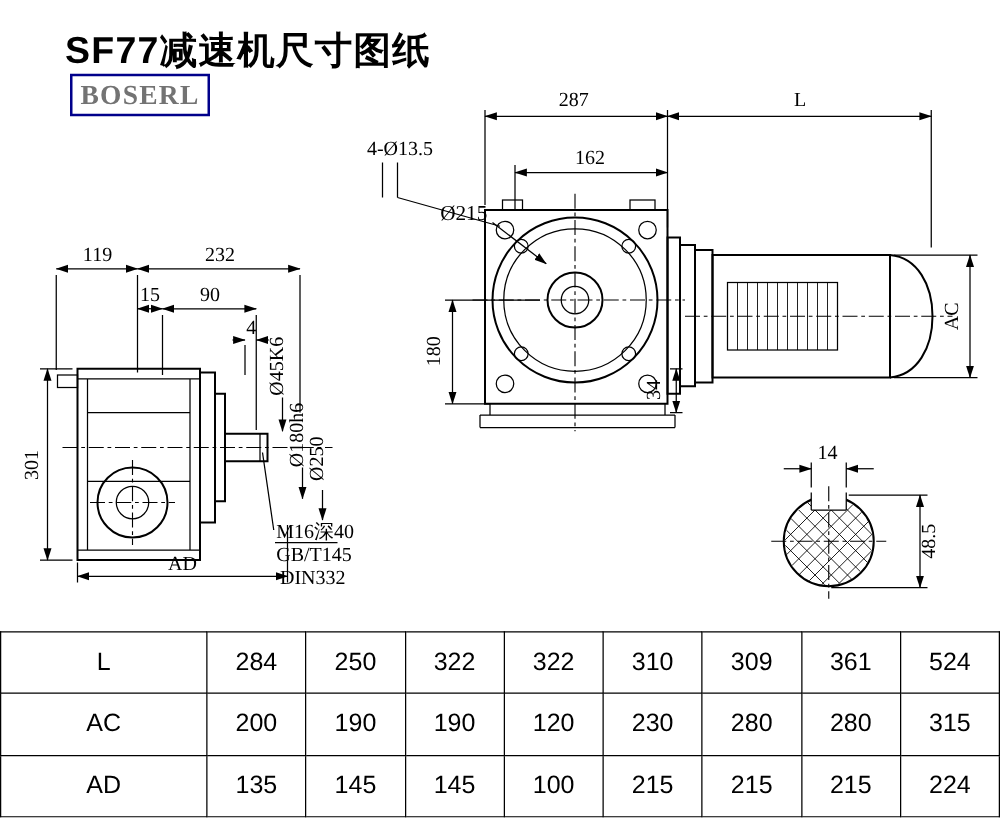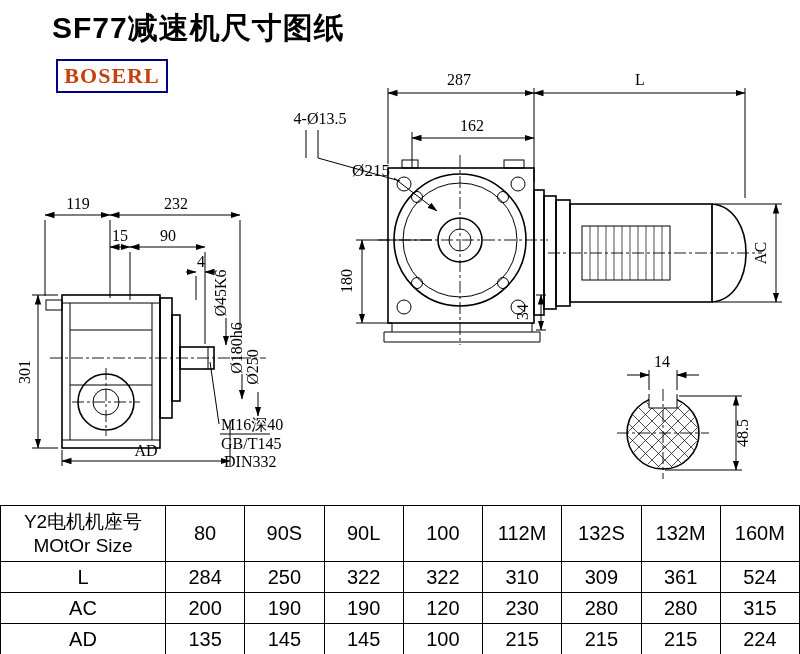--- a/index.html
+++ b/index.html
@@ -1,24 +1,24 @@
 <!DOCTYPE html>
 <html><head>
 <meta charset="utf-8">
 <style>
   *{margin:0;padding:0;box-sizing:border-box}
   html,body{background:#fff}
   body{width:800px;height:654px;position:relative;overflow:hidden;
        font-family:"Liberation Sans",sans-serif;color:#000}
   .stage{position:absolute;inset:0;background:#fff}
-  .title{position:absolute;left:52px;top:8px;font-size:30px;font-weight:bold;
+  .title{position:absolute;left:52px;top:20px;font-size:30px;font-weight:bold;
          letter-spacing:1px;font-family:"Liberation Sans",sans-serif}
   .logo{position:absolute;left:56px;top:59px;width:112px;height:34px;
         border:2px solid #00008b;display:flex;align-items:center;justify-content:center;
-        font-family:"Liberation Serif",serif;font-weight:bold;font-size:22px;color:#c2410c;
+        font-family:"Liberation Serif",serif;font-weight:bold;font-size:22px;color:#737373;
         letter-spacing:1px;background:#fff}
   svg.drawing{position:absolute;left:0;top:0}
   
   .k{stroke:#000;stroke-width:1.6;fill:none}
   .n{stroke:#000;stroke-width:1;fill:none}
   .c{stroke:#000;stroke-width:.9;fill:none;stroke-dasharray:12 3 3 3}
   .h{stroke:#000;stroke-width:.7;fill:none}
   .dm{stroke:#000;stroke-width:1;fill:none;marker-start:url(#ar);marker-end:url(#ar)}
   .de{stroke:#000;stroke-width:1;fill:none;marker-end:url(#ar)}
   svg text{font-family:"Liberation Serif",serif;font-size:16px;fill:#000}
@@ -189,34 +189,20 @@
       <col>
         <col>
         <col>
         <col>
         <col>
         <col>
         <col>
         <col>
     </colgroup>
     <tbody>
-        <tr class="hdr">
-      <th>
-        <div class="hl">Y2电机机座号</div>
-        <div class="hl">MOtOr Size</div>
-      </th>
-      <td>80</td>
-      <td>90S</td>
-      <td>90L</td>
-      <td>100</td>
-      <td>112M</td>
-      <td>132S</td>
-      <td>132M</td>
-      <td>160M</td>
-    </tr>
     <tr class="val">
       <th>L</th>
       <td>284</td>
       <td>250</td>
       <td>322</td>
       <td>322</td>
       <td>310</td>
       <td>309</td>
       <td>361</td>
       <td>524</td>

